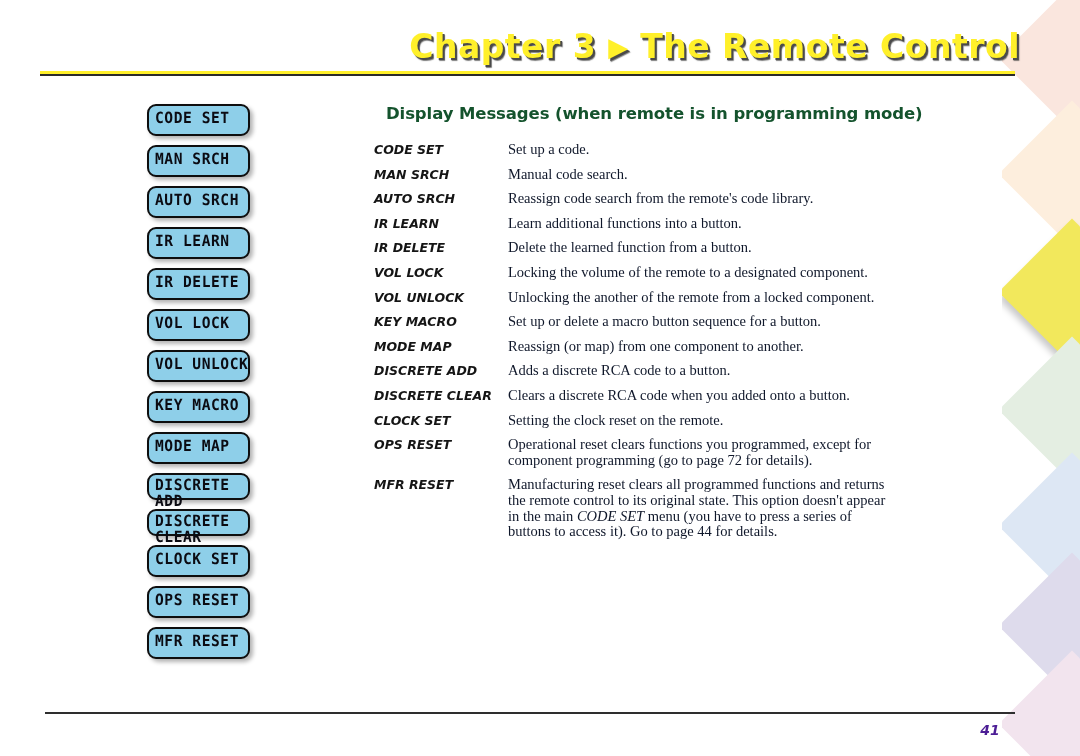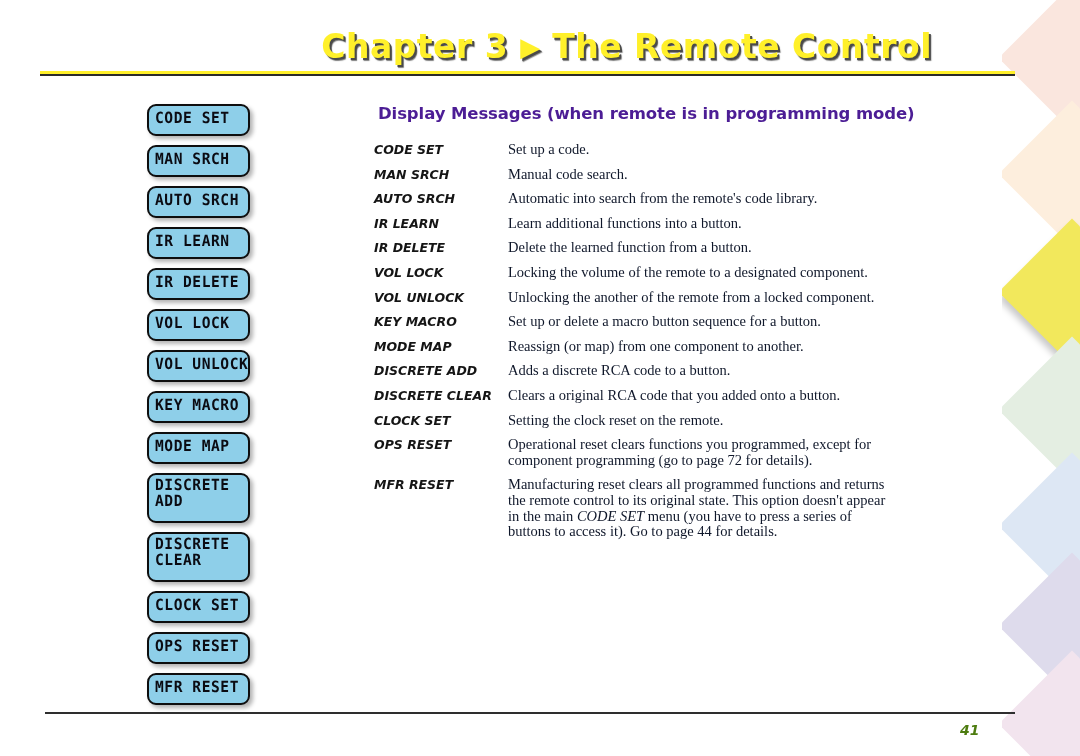--- a/index.html
+++ b/index.html
@@ -36,21 +36,21 @@
   }
   .diamond.shadowed {
     box-shadow: 5px 5px 7px rgba(0,0,0,0.22);
   }
 
   
   #chapter-header {
     position: absolute;
     top: 30px;
     left: 0;
-    width: 932px;
+    width: 1020px;
     text-align: right;
     z-index: 3;
   }
   #chapter-title {
     display: inline-block;
     font-family: "DejaVu Sans", sans-serif;
     font-weight: bold;
     font-size: 33px;
     letter-spacing: 0.5px;
     color: #fff02a;
@@ -89,21 +89,21 @@
     width: 103px;
     box-sizing: border-box;
     margin-bottom: 9px;
     padding: 3px 4px 4px 6px;
     background: #8ecfe9;
     border: 2px solid #0e0e0e;
     border-radius: 9px;
     box-shadow: 3px 3px 4px rgba(0,0,0,0.30);
   }
   .lcd-button.one-line { height: 32px; }
-  .lcd-button.two-line { height: 50px; }
+  .lcd-button.two-line { height: 27px; }
 
   .lcd-text {
     display: block;
     font-family: "DejaVu Sans Mono", monospace;
     font-weight: bold;
     font-size: 15.5px;
     line-height: 15px;
     letter-spacing: 0.6px;
     color: #0b0b12;
     white-space: nowrap;
@@ -120,22 +120,22 @@
     position: absolute;
     top: 104px;
     left: 374px;
     width: 540px;
     z-index: 2;
   }
   #section-heading {
     font-family: "DejaVu Sans", sans-serif;
     font-weight: bold;
     font-size: 16.5px;
-    color: #4c1d95;
-    margin: 0 0 19px 4px;
+    color: #14532d;
+    margin: 0 0 19px 12px;
     letter-spacing: -0.1px;
     white-space: nowrap;
   }
   #glossary-table {
     border-collapse: collapse;
     width: 520px;
   }
   #glossary-table tr { vertical-align: top; }
   #glossary-table td { padding: 0; }
   .term-cell {
@@ -167,26 +167,26 @@
     width: 970px;
     height: 2px;
     background: #2e2e2e;
     z-index: 3;
   }
   #page-number {
     position: absolute;
     top: 722px;
     left: 960px;
     width: 60px;
-    text-align: left;
+    text-align: center;
     font-family: "DejaVu Sans", sans-serif;
     font-weight: bold;
     font-style: italic;
     font-size: 14px;
-    color: #4d7c0f;
+    color: #4c1d95;
     z-index: 3;
   }
 </style>
 </head>
 <body>
 
 <div id="diamond-strip">
     <div class="diamond" style="background: rgb(250, 230, 222); top: 6px;"></div>
     <div class="diamond" style="background: rgb(253, 238, 221); top: 122px;"></div>
     <div class="diamond shadowed" style="background: rgb(242, 232, 92); top: 240px;"></div>
@@ -259,21 +259,21 @@
         <tr>
           <td class="term-cell">CODE SET</td>
           <td class="desc-cell">Set up a code.</td>
         </tr>
         <tr>
           <td class="term-cell">MAN SRCH</td>
           <td class="desc-cell">Manual code search.</td>
         </tr>
         <tr>
           <td class="term-cell">AUTO SRCH</td>
-          <td class="desc-cell">Automatic into search from the remote's code library.</td>
+          <td class="desc-cell">Reassign code search from the remote's code library.</td>
         </tr>
         <tr>
           <td class="term-cell">IR LEARN</td>
           <td class="desc-cell">Learn additional functions into a button.</td>
         </tr>
         <tr>
           <td class="term-cell">IR DELETE</td>
           <td class="desc-cell">Delete the learned function from a button.</td>
         </tr>
         <tr>
@@ -291,21 +291,21 @@
         <tr>
           <td class="term-cell">MODE MAP</td>
           <td class="desc-cell">Reassign (or map) from one component to another.</td>
         </tr>
         <tr>
           <td class="term-cell">DISCRETE ADD</td>
           <td class="desc-cell">Adds a discrete RCA code to a button.</td>
         </tr>
         <tr>
           <td class="term-cell">DISCRETE CLEAR</td>
-          <td class="desc-cell">Clears a original RCA code that you added onto a button.</td>
+          <td class="desc-cell">Clears a discrete RCA code when you added onto a button.</td>
         </tr>
         <tr>
           <td class="term-cell">CLOCK SET</td>
           <td class="desc-cell">Setting the clock reset on the remote.</td>
         </tr>
         <tr>
           <td class="term-cell">OPS RESET</td>
           <td class="desc-cell">Operational reset clears functions you programmed, except for component programming (go to page 72 for details).</td>
         </tr>
         <tr>

